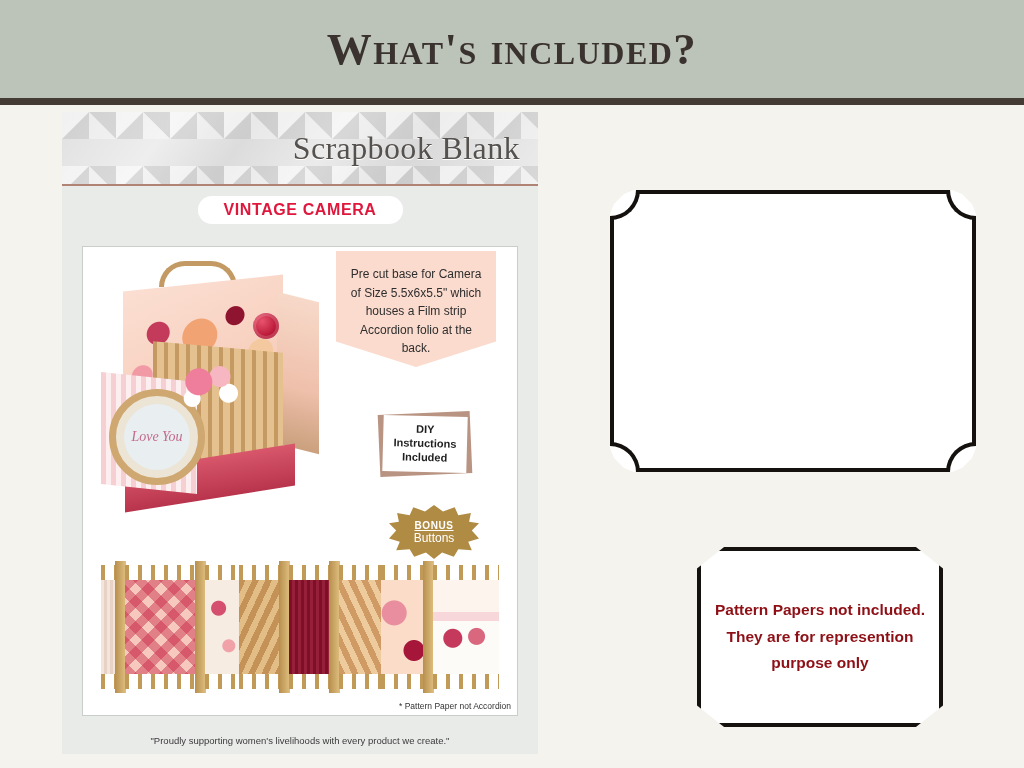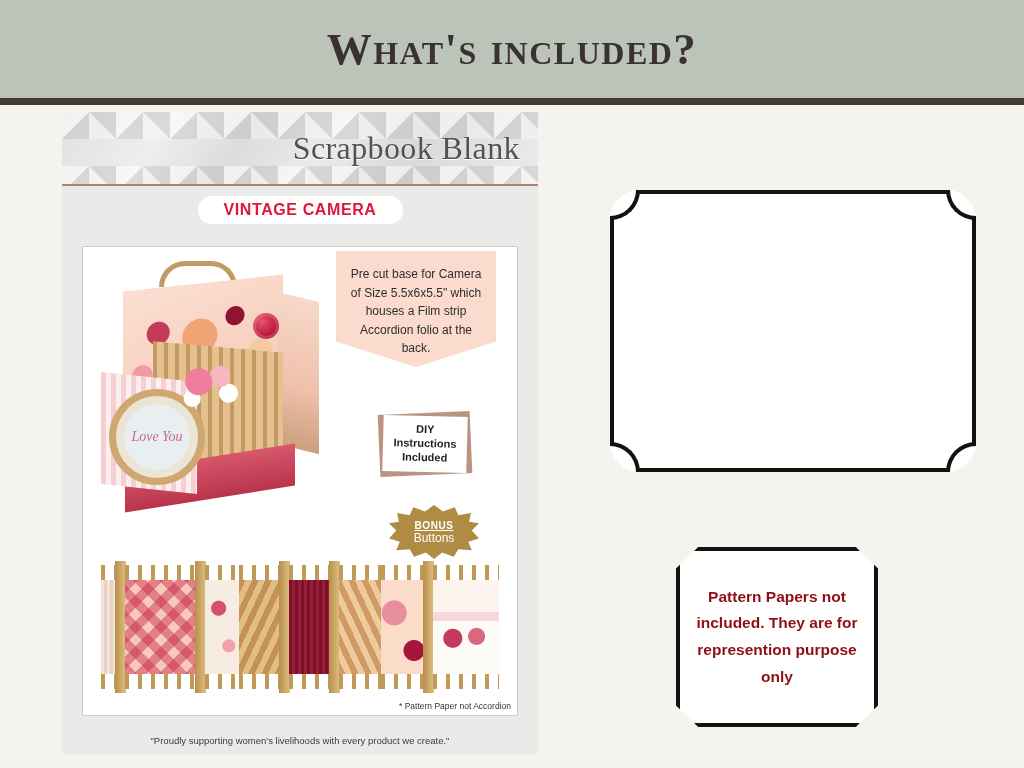--- a/index.html
+++ b/index.html
@@ -245,21 +245,21 @@
     position:relative; padding-left:22px;
     font-size:21.5px; font-weight:700; color:#302b28;
     line-height:1.42; margin-bottom:2px;
   }
   .bullet-list li::before{
     content:"•"; position:absolute; left:2px; top:-1px; font-size:21px;
   }
 
   
   .hex-note{
-    position:absolute; left:676px; top:547px; width:202px; height:180px;
+    position:absolute; left:697px; top:547px; width:246px; height:180px;
   }
   .hex-bg{
     position:absolute; inset:0; background:#fff;
     border:4px solid #14110f;
     clip-path:polygon(11% 0, 89% 0, 100% 12%, 100% 88%, 89% 100%, 11% 100%, 0 88%, 0 12%);
   }
   .hex-text{
     position:absolute; inset:0;
     display:flex; align-items:center; justify-content:center;
     padding:12px 14px;

